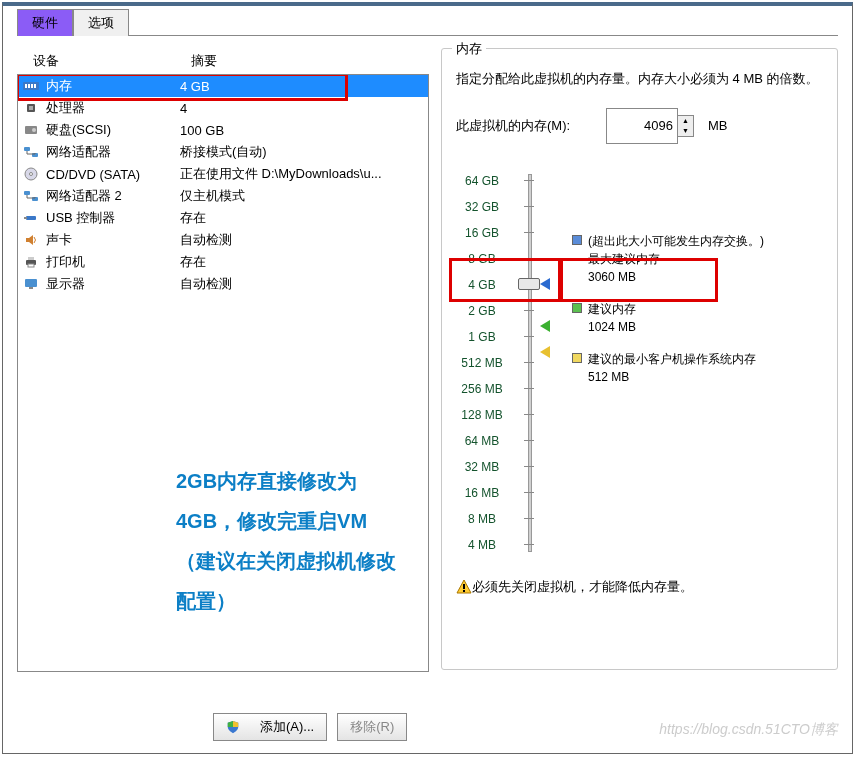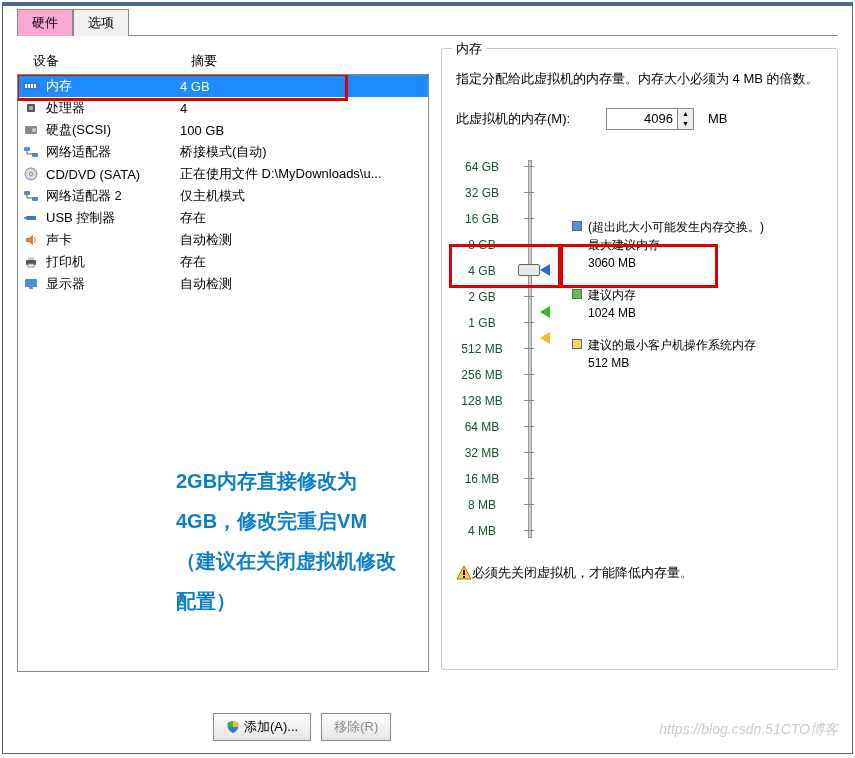--- a/index.html
+++ b/index.html
@@ -1,41 +1,41 @@
 <!DOCTYPE html>
 <html><head>
 <meta charset="utf-8">
 <style>
 * { box-sizing: border-box; margin: 0; padding: 0; }
 body { font-family: "Microsoft YaHei", Tahoma, sans-serif; font-size: 12px; background: #fff; color: #000; width: 855px; height: 758px; overflow: hidden; }
 .outer-frame { border: 1px solid #666; margin: 2px; height: 752px; background: #fff; position: relative; border-top: 4px solid #4a6a8a; }
 .tabs-row { display: flex; gap: 0; margin-left: 14px; margin-top: 2px; }
 .tab { padding: 4px 14px; border: 1px solid #888; background: #f0f0f0; font-size: 13px; cursor: pointer; border-bottom: none; position: relative; top: 1px; }
-.tab.active { background: #f9a8d4; z-index: 2; }
+.tab.active { background: #8b5cf6; z-index: 2; }
 .tabs-underline { border-top: 1px solid #888; margin: 0 14px; }
 .content-area { display: flex; gap: 12px; padding: 12px 14px; height: 660px; }
 .left-panel { flex: 0 0 412px; display: flex; flex-direction: column; }
 .device-header { display: flex; padding: 4px 8px 4px 16px; font-size: 13px; color: #000; }
 .device-header .col1 { width: 158px; }
 .device-list { border: 1px solid #888; height: 598px; overflow: hidden; background: #fff; position: relative; }
 .device-row { display: flex; align-items: center; padding: 2px 4px; height: 22px; font-size: 13px; }
 .device-row.selected { background: #1e8cff; color: #fff; }
 .device-row .icon { width: 18px; height: 16px; margin-right: 6px; display: inline-flex; align-items: center; justify-content: center; }
 .device-row .name { width: 134px; }
 .device-row .summary { flex: 1; white-space: nowrap; overflow: hidden; }
 .red-box-row { position: absolute; border: 3px solid #d00; top: -2px; left: -2px; width: 332px; height: 28px; pointer-events: none; }
 .annotation-box { position: absolute; left: 150px; top: 380px; width: 236px; background: #fff; color: #0c7fc6; font-size: 20px; font-weight: bold; line-height: 2; padding: 6px 8px; }
 .right-panel { flex: 1; }
 .fieldset { border: 1px solid #c8c8c8; border-radius: 3px; padding: 12px 14px 16px; height: 622px; position: relative; }
 .fieldset-title { position: absolute; top: -9px; left: 10px; background: #fff; padding: 0 4px; font-size: 13px; }
 .desc-text { margin: 8px 0 18px; font-size: 13px; line-height: 1.6; }
 .mem-input-row { display: flex; align-items: center; gap: 14px; font-size: 13px; margin-bottom: 24px; }
 .mem-input-row .label { flex: 0 0 136px; }
 .num-input-wrap { display: flex; align-items: center; }
-.num-input { width: 72px; height: 22px; text-align: right; padding-right: 4px; border: 1px solid #888; font-size: 13px; }
+.num-input { width: 72px; height: 36px; text-align: right; padding-right: 4px; border: 1px solid #888; font-size: 13px; }
 .spinner { width: 16px; height: 22px; border: 1px solid #888; border-left: none; display: flex; flex-direction: column; }
 .spinner .btn { flex: 1; font-size: 7px; text-align: center; background: #eee; cursor: pointer; line-height: 10px; }
 .mem-slider-area { display: flex; gap: 8px; position: relative; }
 .scale-col { width: 52px; text-align: center; font-size: 12px; color: #14532d; }
 .scale-row { height: 26px; line-height: 26px; }
 .track-col { width: 26px; position: relative; }
 .track-line { position: absolute; left: 12px; top: 6px; bottom: 6px; width: 4px; background: #d0d0d0; border: 1px solid #999; }
 .tick { position: absolute; left: 8px; width: 10px; height: 1px; background: #888; }
 .handle { position: absolute; left: 2px; width: 22px; height: 12px; background: #e8e8e8; border: 1px solid #666; border-radius: 2px; }
 .marker { position: absolute; font-size: 12px; }
@@ -47,21 +47,21 @@
 .legend-item { display: flex; align-items: flex-start; gap: 6px; margin-bottom: 14px; }
 .legend-sq { width: 10px; height: 10px; border: 1px solid #666; margin-top: 3px; flex-shrink: 0; }
 .sq-blue { background: #5a8cd8; }
 .sq-green { background: #5cc050; }
 .sq-yellow { background: #f0d860; }
 .red-box-slider { position: absolute; border: 3px solid #d00; left: -7px; top: 90px; width: 112px; height: 44px; pointer-events: none; z-index: 5; }
 .red-box-legend { position: absolute; border: 3px solid #d00; left: 104px; top: 90px; width: 158px; height: 44px; pointer-events: none; z-index: 5; }
 .warning-row { display: flex; align-items: center; margin-top: 20px; font-size: 13px; }
 .warn-icon { width: 16px; height: 16px; }
 .bottom-buttons { position: absolute; left: 210px; bottom: 12px; display: flex; gap: 10px; }
-.bottom-buttons button { padding: 4px 12px; font-size: 13px; border: 1px solid #888; background: linear-gradient(#fff,#e4e4e4); cursor: pointer; display: flex; align-items: center; gap: 4px; }
+.bottom-buttons button { padding: 4px 12px; font-size: 13px; border: 1px solid #888; background: linear-gradient(#fff,#e4e4e4); cursor: pointer; display: flex; align-items: center; gap: 20px; }
 .bottom-buttons button:disabled { color: #888; }
 .shield { width: 14px; height: 14px; }
 .watermark { position: absolute; right: 14px; bottom: 14px; color: #ccc; font-size: 14px; font-style: italic; }
 svg { display: block; }
 </style>
 </head>
 <body>
 
 <div class="outer-frame">
   <div class="tabs-row">

